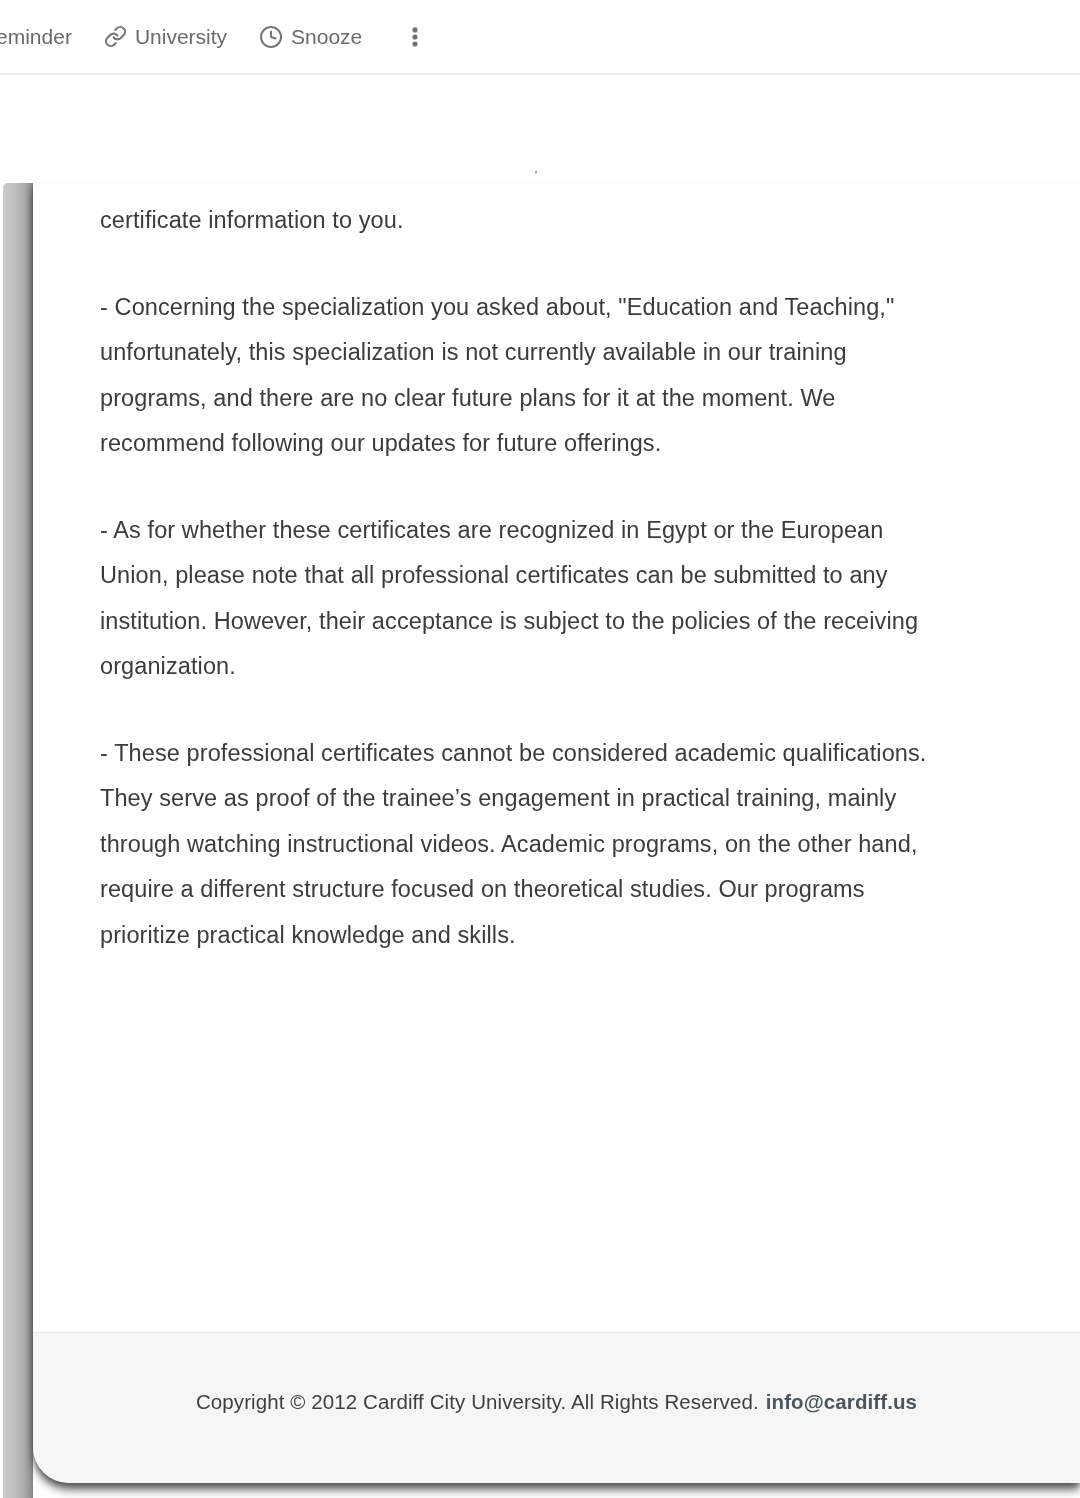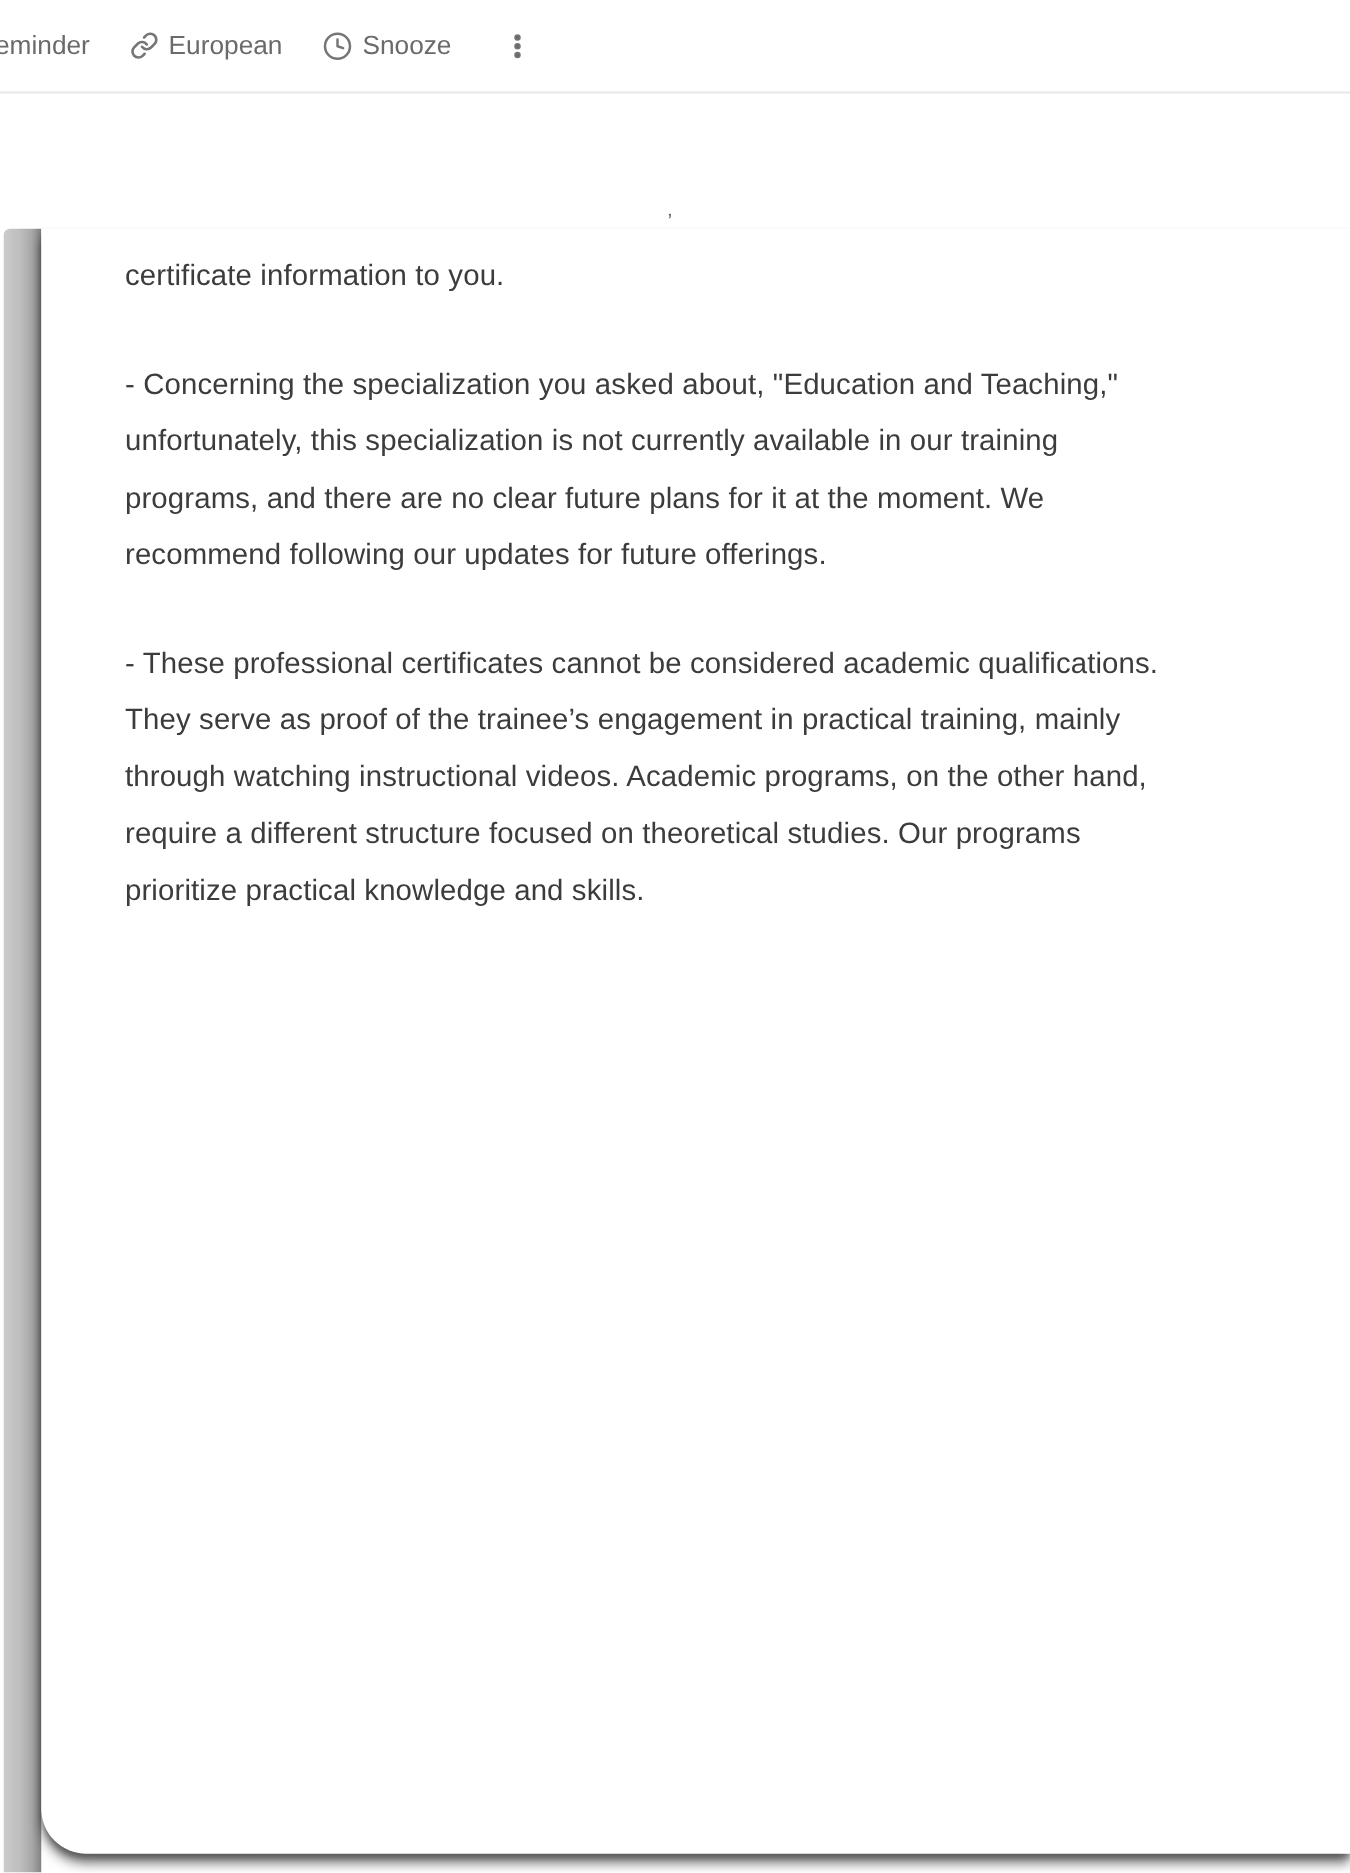--- a/index.html
+++ b/index.html
@@ -97,21 +97,21 @@
     <span>eminder</span>
   </div>
 
   <div class="tb-item">
     <span class="tb-icon">
       <svg width="23" height="23" viewBox="0 0 24 24" fill="none" stroke-width="2.2" stroke-linecap="round" stroke-linejoin="round">
         <path d="M10 13a5 5 0 0 0 7.54.54l3-3a5 5 0 0 0-7.07-7.07l-1.72 1.71"></path>
         <path d="M14 11a5 5 0 0 0-7.54-.54l-3 3a5 5 0 0 0 7.07 7.07l1.71-1.71"></path>
       </svg>
     </span>
-    <span>European</span>
+    <span>University</span>
   </div>
 
   <div class="tb-item">
     <span class="tb-icon">
       <svg width="24" height="24" viewBox="0 0 24 24" fill="none" stroke-width="2" stroke-linecap="round" stroke-linejoin="round">
         <circle cx="12" cy="12" r="10"></circle>
         <polyline points="12 6.5 12 12 16.5 13.5"></polyline>
       </svg>
     </span>
     <span>Snooze</span>
@@ -135,22 +135,31 @@
   <div class="clipped-fragment">’</div>
 
   <div class="email-card">
 
     <div class="email-body">
       <p>certificate information to you.</p>
       <p>- Concerning the specialization you asked about, "Education and Teaching,"
 unfortunately, this specialization is not currently available in our training
 programs, and there are no clear future plans for it at the moment. We
 recommend following our updates for future offerings.</p>
+      <p>- As for whether these certificates are recognized in Egypt or the European
+Union, please note that all professional certificates can be submitted to any
+institution. However, their acceptance is subject to the policies of the receiving
+organization.</p>
       <p>- These professional certificates cannot be considered academic qualifications.
 They serve as proof of the trainee’s engagement in practical training, mainly
 through watching instructional videos. Academic programs, on the other hand,
 require a different structure focused on theoretical studies. Our programs
 prioritize practical knowledge and skills.</p>
     </div>
 
+    <div class="email-footer">
+      <div class="footer-line">
+        <span class="copy-prefix">Copyright © 2012 Cardiff City University. All Rights Reserved.</span><a class="contact-email">info@cardiff.us</a>
+      </div>
+    </div>
 
   </div>
 </div>
 
 </body></html>

